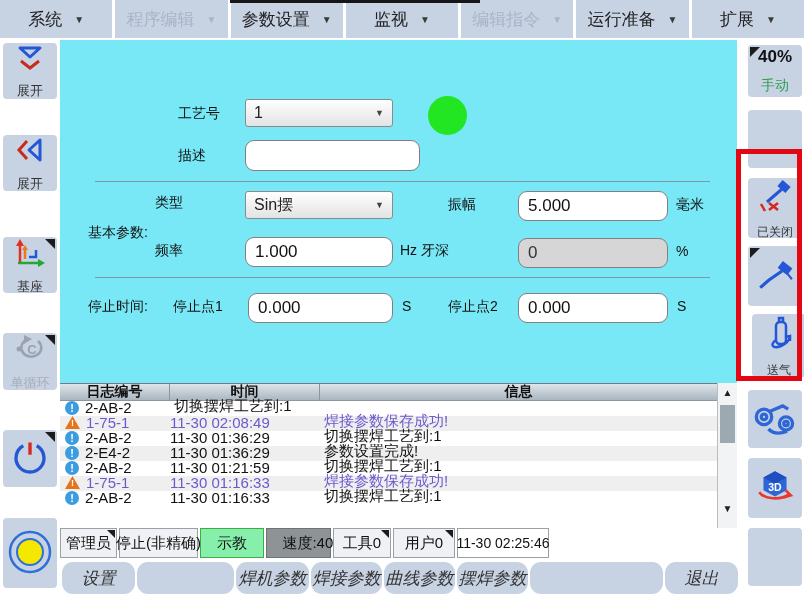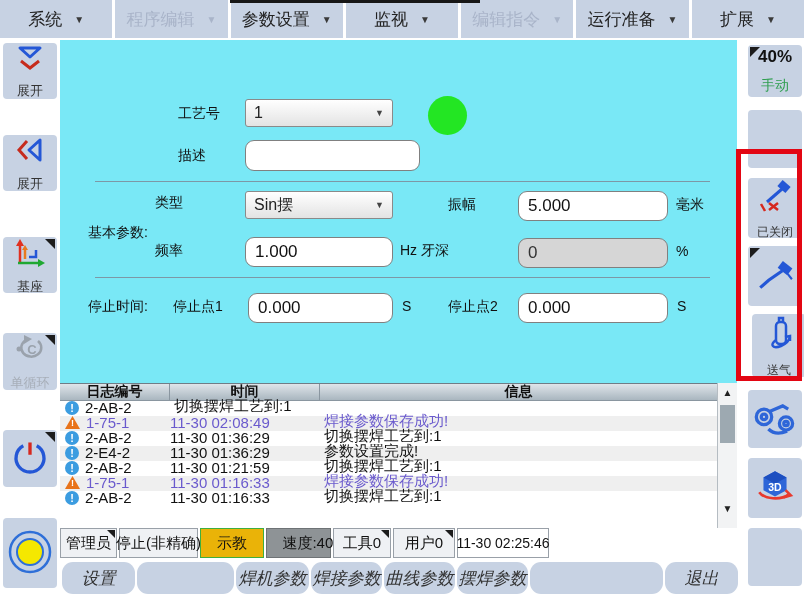--- a/index.html
+++ b/index.html
@@ -63,21 +63,21 @@
   .log-scroll{position:absolute;right:0;top:0;width:20px;height:145px;background:#f2f3f4;border-left:1px solid #b5bcc2;box-sizing:border-box;}
   .sc-arrow{position:absolute;left:0;width:100%;text-align:center;font-size:10px;color:#222;line-height:14px;}
   .sc-thumb{position:absolute;left:2px;top:22px;width:15px;height:38px;background:#9da9b1;}
   
   .status-bar{position:absolute;left:60px;top:528px;width:677px;height:30px;background:#fff;
               display:flex;gap:2px;font-size:15px;}
   .sb{display:flex;align-items:center;justify-content:center;background:#eff1f4;
       border:1px solid #99a0a8;box-sizing:border-box;position:relative;color:#111;white-space:nowrap;}
   .sb.tri::after{content:"";position:absolute;top:1px;right:1px;width:0;height:0;
       border-left:8px solid transparent;border-top:8px solid #1c1c1c;}
-  .sb.green{background:#eab308;border-color:#3fae3f;font-family:Liberation Serif, serif;}
+  .sb.green{background:#86efac;border-color:#3fae3f;font-family:Liberation Serif, serif;}
   .sb.dark{background:#8e9396;border-color:#6e7376;}
   .sb.time{background:#fff;font-size:14px;}
   
   .bot-btn{position:absolute;top:562px;height:32px;background:#c7d2e3;border-radius:11px;
            display:flex;align-items:center;justify-content:center;font-size:17px;color:#333;font-style:italic;}
   
   .red-box{position:absolute;left:736px;top:149px;width:66px;height:232px;
            border:5px solid #E30613;box-sizing:border-box;z-index:60;pointer-events:none;}
   .rlbl{font-size:12px;line-height:13px;color:#333;}
   .speed-top{font-size:17px;color:#111;font-weight:bold;}

